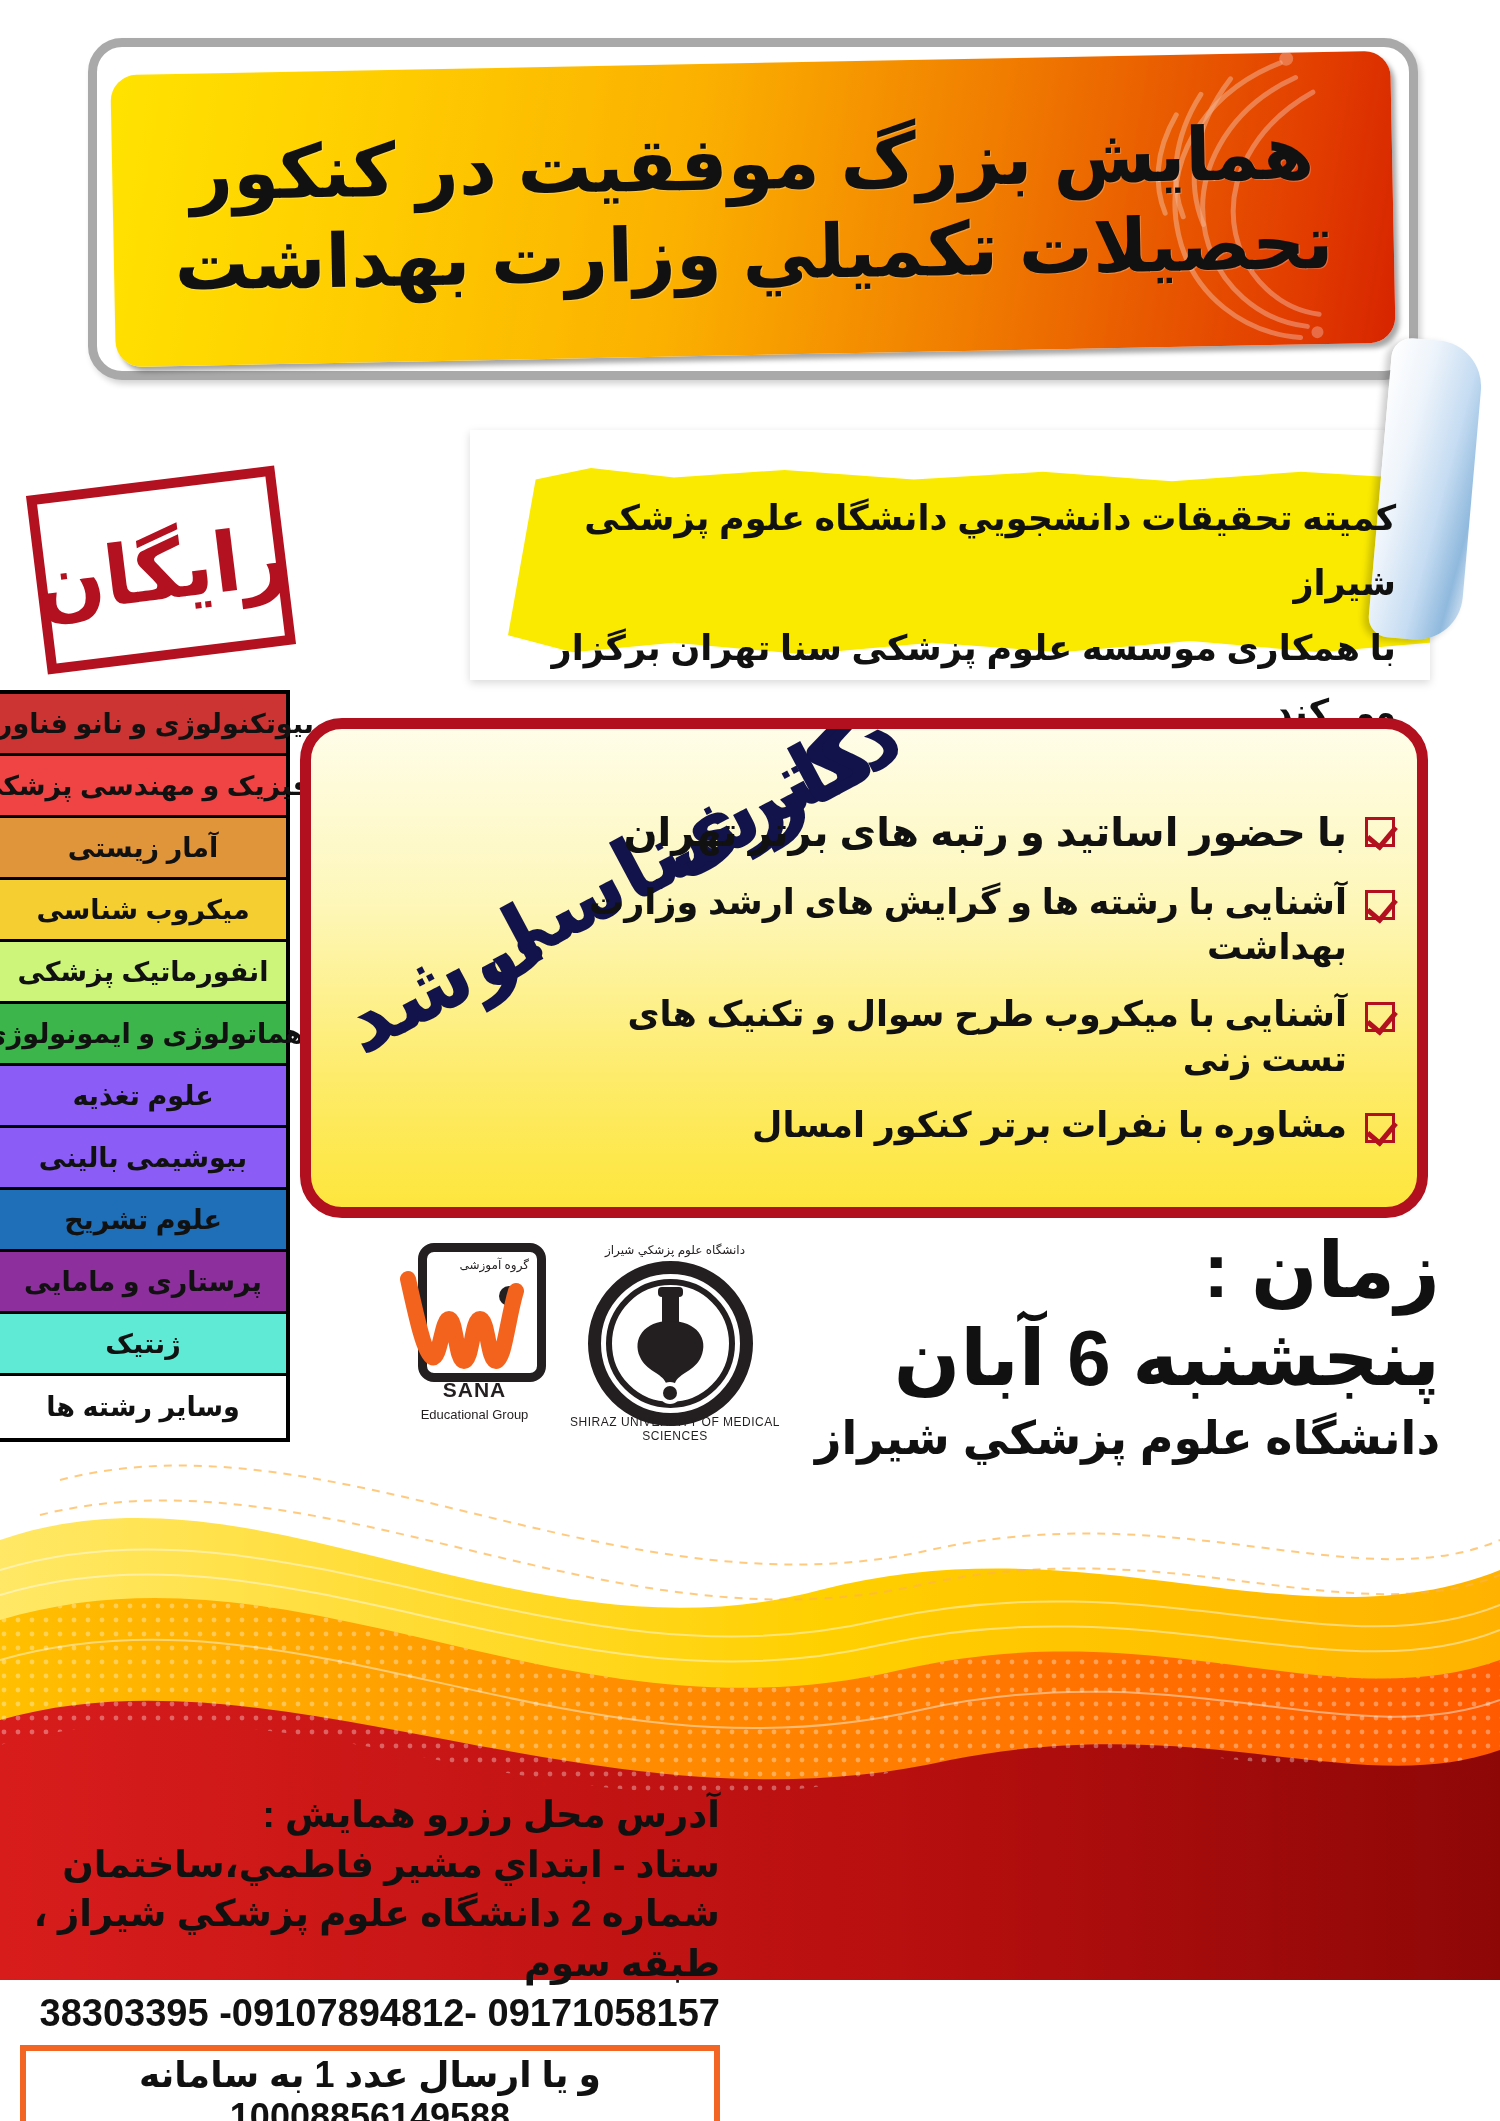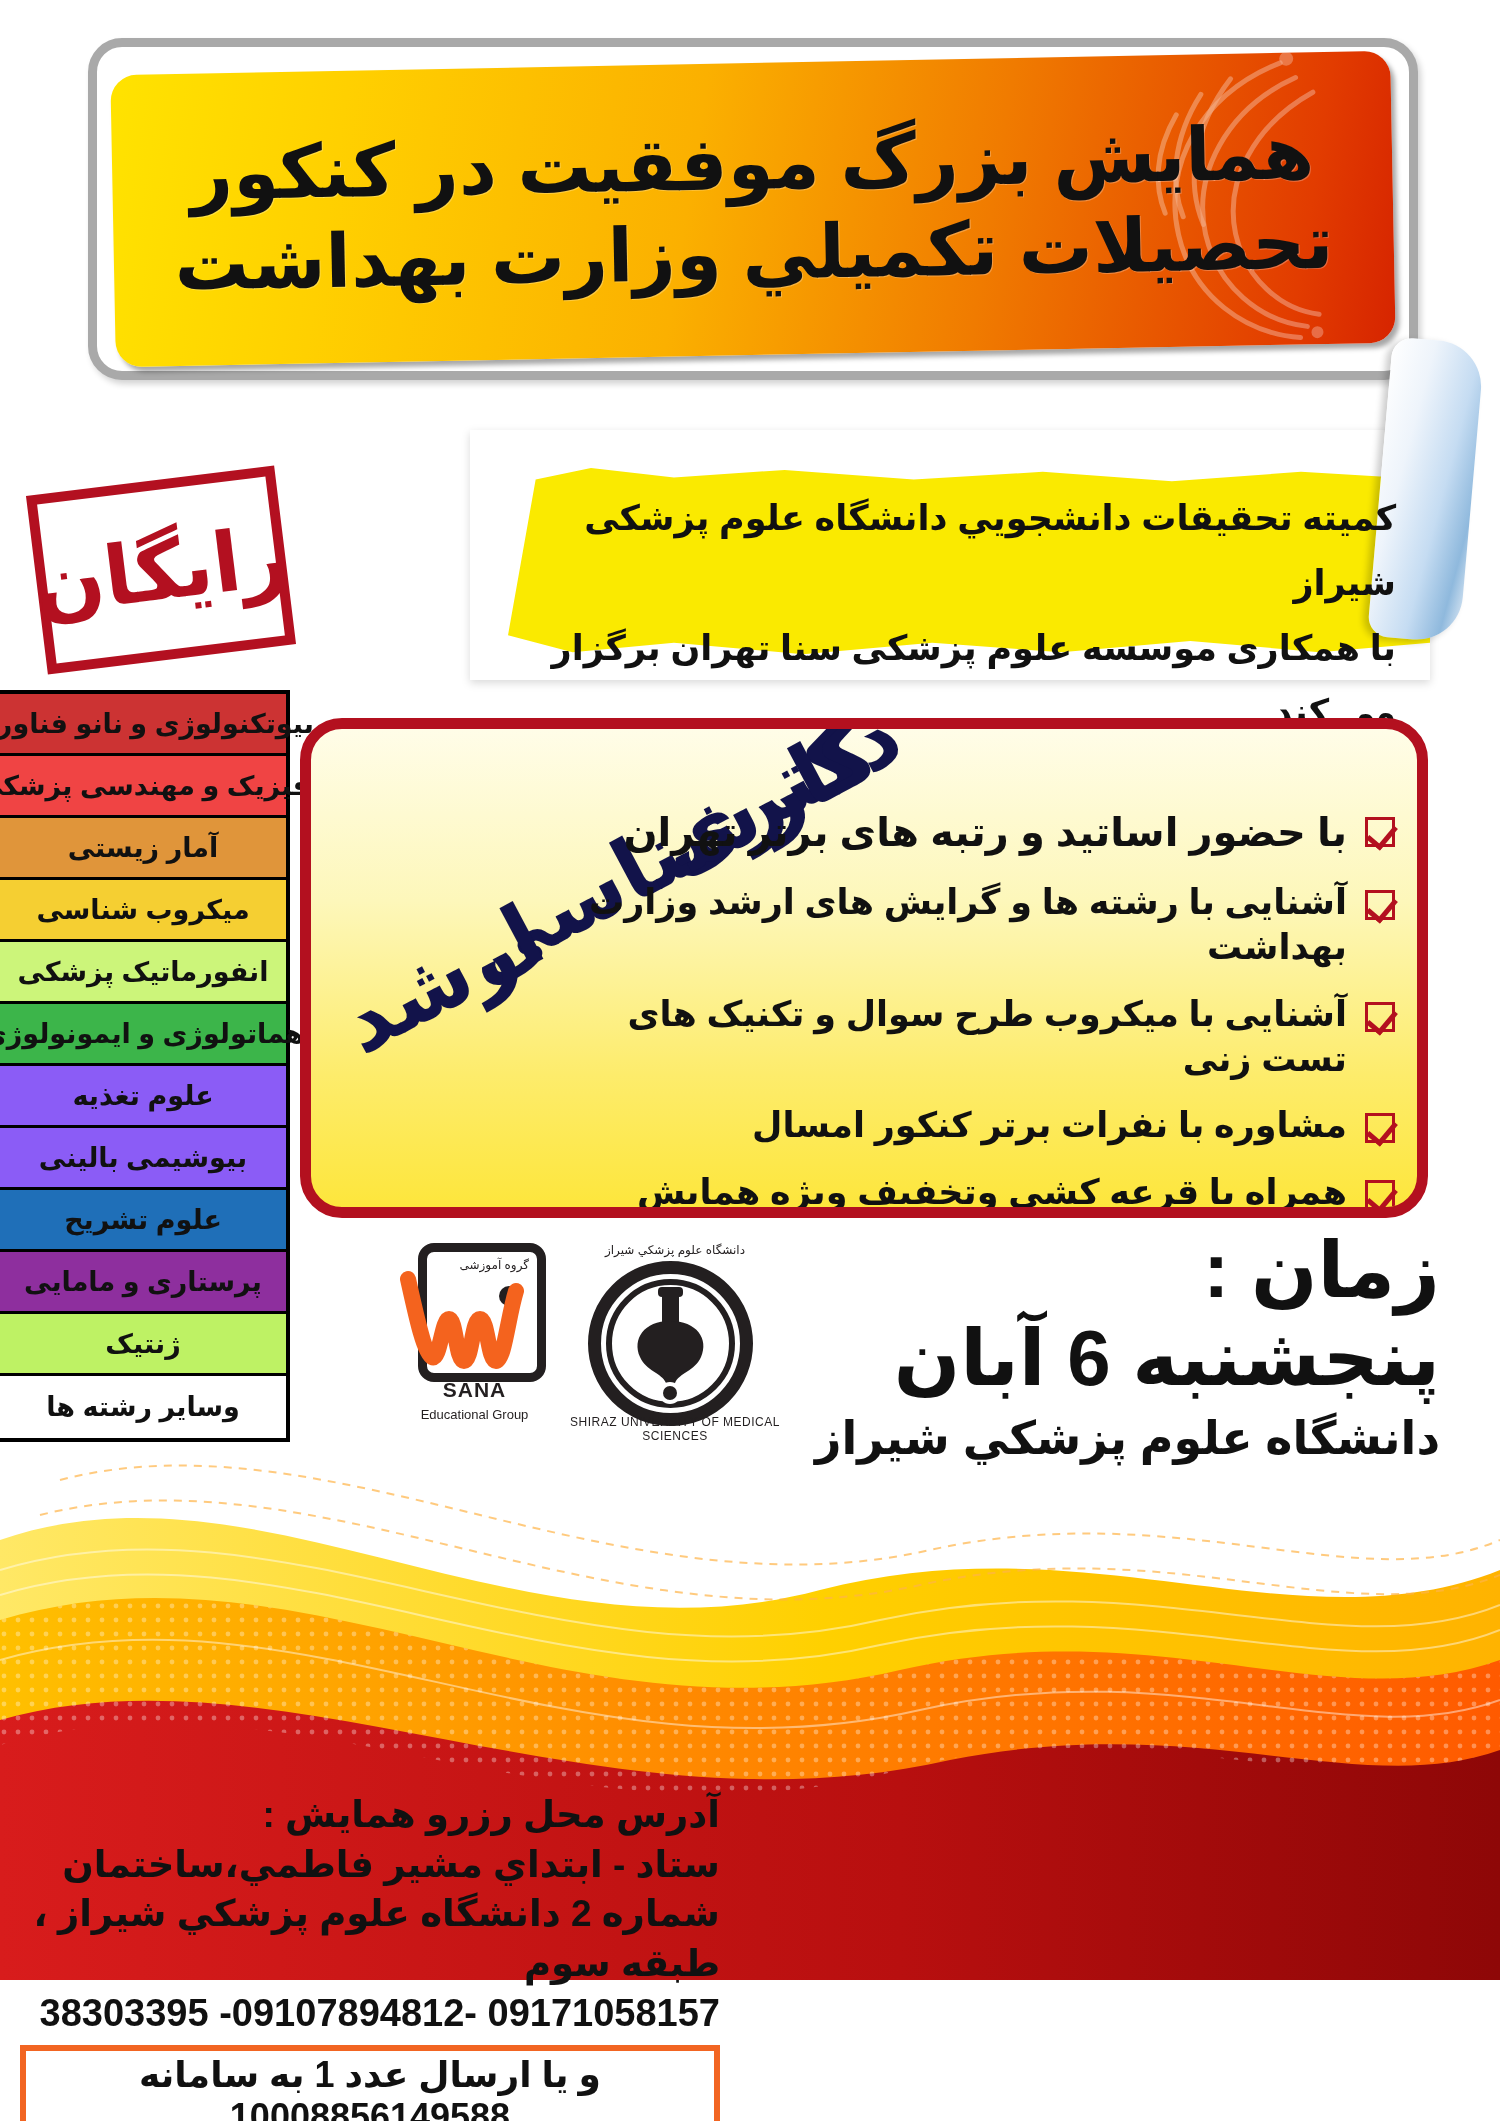--- a/index.html
+++ b/index.html
@@ -421,21 +421,21 @@
       </div>
       <div class="subject-row" style="background: #8b5cf6; color: rgb(17, 17, 17);">
         <span>بیوشیمی بالینی</span>
       </div>
       <div class="subject-row" style="background: rgb(31, 111, 184); color: rgb(17, 17, 17);">
         <span>علوم تشریح</span>
       </div>
       <div class="subject-row" style="background: rgb(142, 47, 158); color: rgb(17, 17, 17);">
         <span>پرستاری و مامایی</span>
       </div>
-      <div class="subject-row" style="background: #bef264; color: rgb(17, 17, 17);">
+      <div class="subject-row" style="background: #5eead4; color: rgb(17, 17, 17);">
         <span>ژنتیک</span>
       </div>
       <div class="subject-row" style="background: rgb(255, 255, 255); color: rgb(17, 17, 17);">
         <span>وسایر رشته ها</span>
       </div>
     </div>
 
   <div class="feature-box">
     <div class="diag-word diag-1" style="color: rgb(18, 19, 74);">دکتری</div>
     <div class="diag-word diag-2" style="color: rgb(18, 19, 74);">کارشناسی</div>
@@ -450,24 +450,20 @@
           <span class="bullet-text">آشنایی با رشته ها و گرایش های ارشد وزارت بهداشت</span>
         </div>
         <div class="bullet">
           <span class="tick" style="border-color: rgb(179, 16, 31);"></span>
           <span class="bullet-text">آشنایی با میکروب طرح سوال و تکنیک های تست زنی</span>
         </div>
         <div class="bullet">
           <span class="tick" style="border-color: rgb(179, 16, 31);"></span>
           <span class="bullet-text">مشاوره با نفرات برتر کنکور امسال</span>
         </div>
-        <div class="bullet">
-          <span class="tick" style="border-color: rgb(179, 16, 31);"></span>
-          <span class="bullet-text">همراه با قرعه کشی وتخفیف ویژه همایش</span>
-        </div>
       </div>
   </div>
 
   <div class="sana-logo">
     <div class="sana-card">
       <span class="sana-card-label">گروه آموزشی</span>
       <span class="sana-dot"></span>
     </div>
     <svg class="sana-mark" viewBox="0 0 150 115">
       <path d="M16,18 C24,54 32,92 40,96 C48,100 50,58 57,58 C64,58 64,100 72,100

